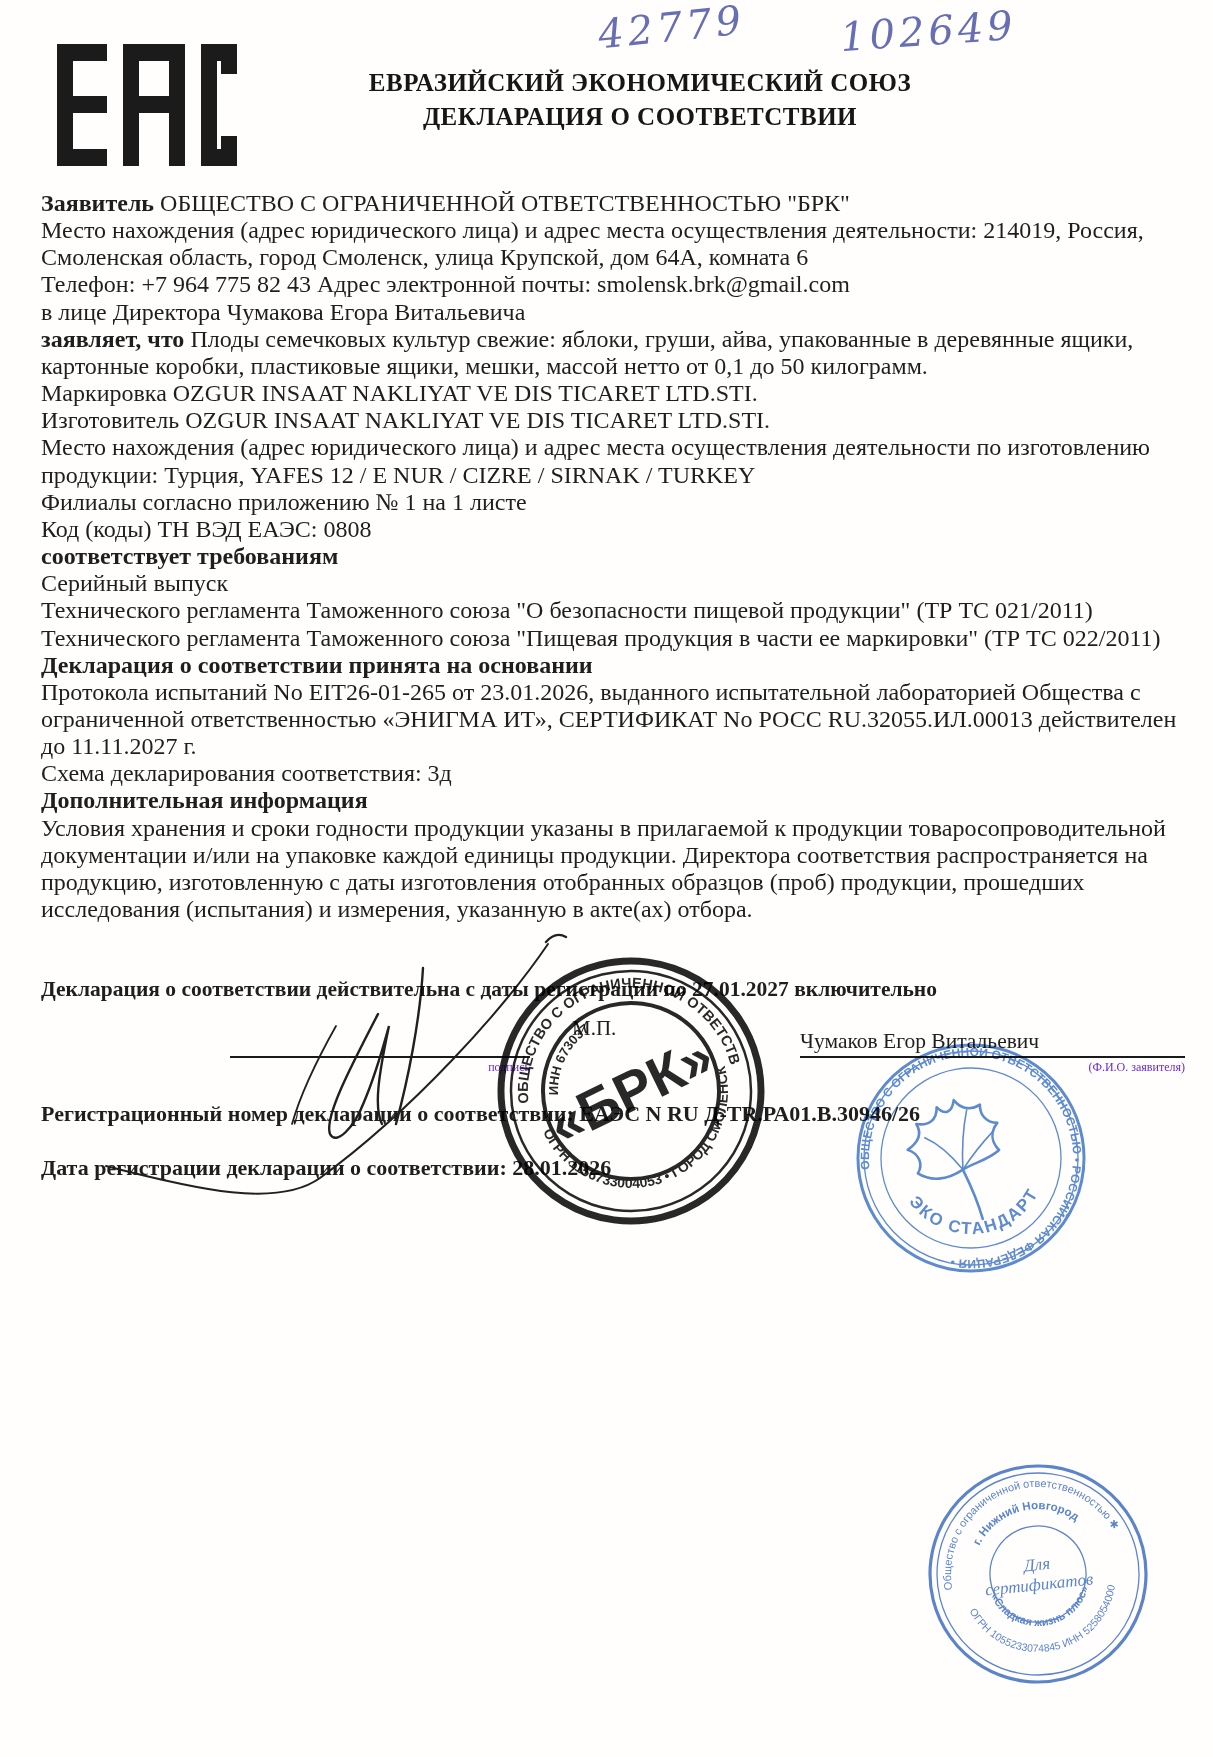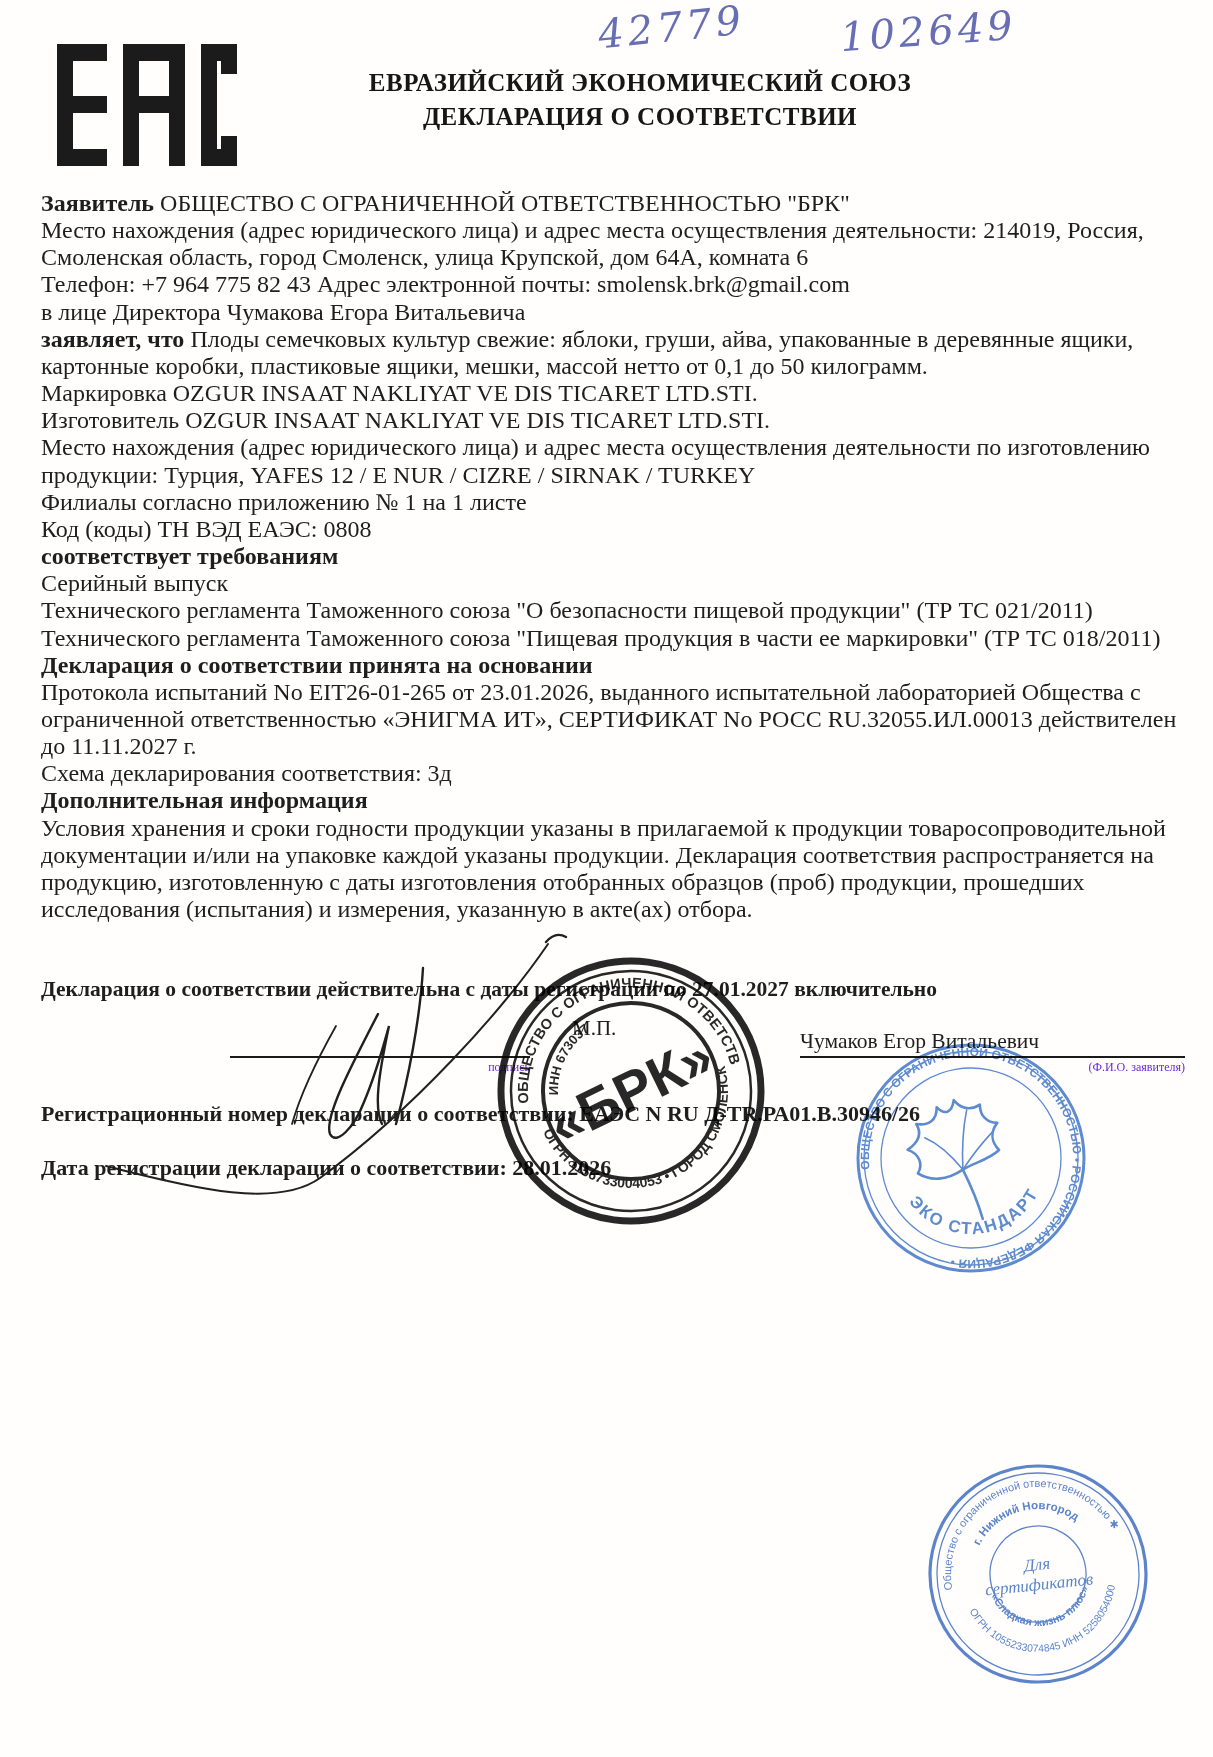--- a/index.html
+++ b/index.html
@@ -80,29 +80,29 @@
       <div class="bodyline">картонные коробки, пластиковые ящики, мешки, массой нетто от 0,1 до 50 килограмм.</div>
       <div class="bodyline">Маркировка OZGUR INSAAT NAKLIYAT VE DIS TICARET LTD.STI.</div>
       <div class="bodyline">Изготовитель OZGUR INSAAT NAKLIYAT VE DIS TICARET LTD.STI.</div>
       <div class="bodyline">Место нахождения (адрес юридического лица) и адрес места осуществления деятельности по изготовлению</div>
       <div class="bodyline">продукции: Турция, YAFES 12 / E NUR / CIZRE / SIRNAK / TURKEY</div>
       <div class="bodyline">Филиалы согласно приложению № 1 на 1 листе</div>
       <div class="bodyline">Код (коды) ТН ВЭД ЕАЭС: 0808</div>
       <div class="bodyline"><span class="b">соответствует требованиям</span></div>
       <div class="bodyline">Серийный выпуск</div>
       <div class="bodyline">Технического регламента Таможенного союза "О безопасности пищевой продукции" (ТР ТС 021/2011)</div>
-      <div class="bodyline">Технического регламента Таможенного союза "Пищевая продукция в части ее маркировки" (ТР ТС 018/2011)</div>
+      <div class="bodyline">Технического регламента Таможенного союза "Пищевая продукция в части ее маркировки" (ТР ТС 022/2011)</div>
       <div class="bodyline"><span class="b">Декларация о соответствии принята на основании</span></div>
       <div class="bodyline">Протокола испытаний No EIT26-01-265 от 23.01.2026, выданного испытательной лабораторией Общества с</div>
       <div class="bodyline">ограниченной ответственностью «ЭНИГМА ИТ», СЕРТИФИКАТ No РОСС RU.32055.ИЛ.00013 действителен</div>
       <div class="bodyline">до 11.11.2027 г.</div>
       <div class="bodyline">Схема декларирования соответствия: 3д</div>
       <div class="bodyline"><span class="b">Дополнительная информация</span></div>
       <div class="bodyline">Условия хранения и сроки годности продукции указаны в прилагаемой к продукции товаросопроводительной</div>
-      <div class="bodyline">документации и/или на упаковке каждой указаны продукции. Декларация соответствия распространяется на</div>
+      <div class="bodyline">документации и/или на упаковке каждой единицы продукции. Директора соответствия распространяется на</div>
       <div class="bodyline">продукцию, изготовленную с даты изготовления отобранных образцов (проб) продукции, прошедших</div>
       <div class="bodyline">исследования (испытания) и измерения, указанную в акте(ах) отбора.</div>
     </div>
 
   <div class="validity">Декларация о соответствии действительна с даты регистрации по 27.01.2027 включительно</div>
 
   <svg class="sig-svg" width="520" height="272" viewBox="0 0 520 272">
     <g fill="none" stroke="#202020" stroke-width="2.4" stroke-linecap="round">
       <path d="M468,14 C474,7 481,5 488,9"></path>
       <path d="M470,16 C425,82 335,182 242,250 C200,280 120,262 28,238" stroke-width="2"></path>

